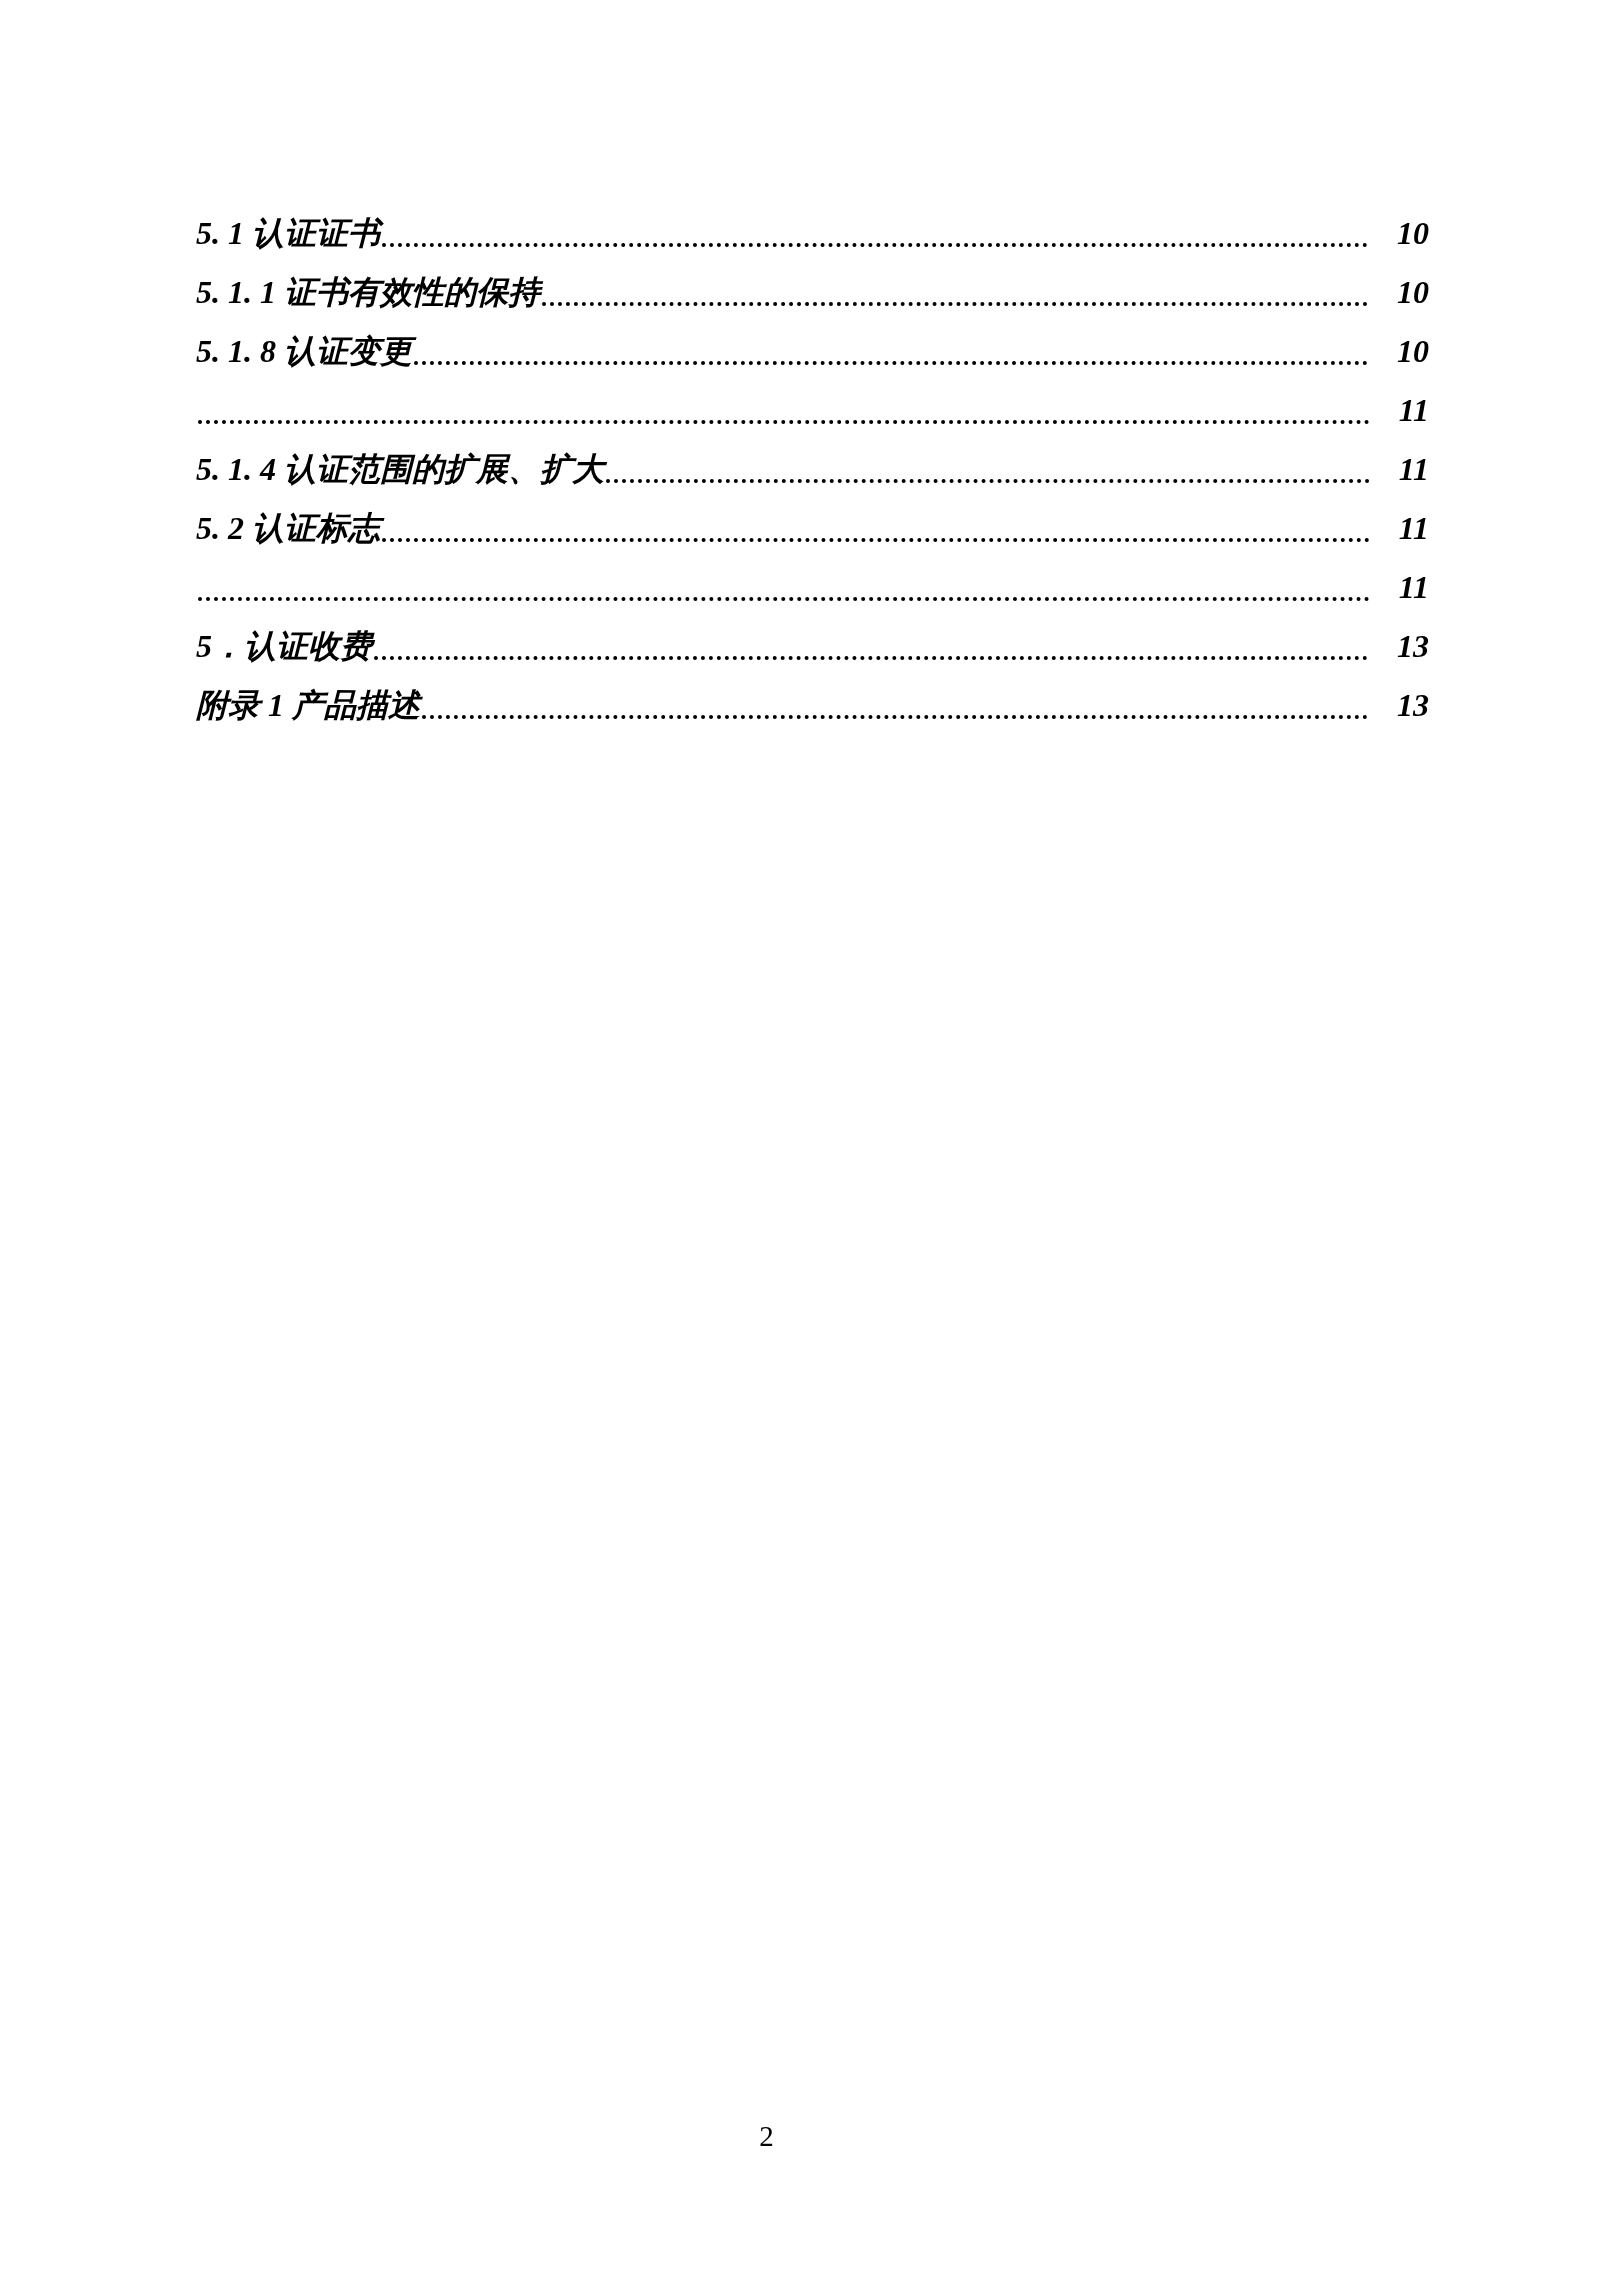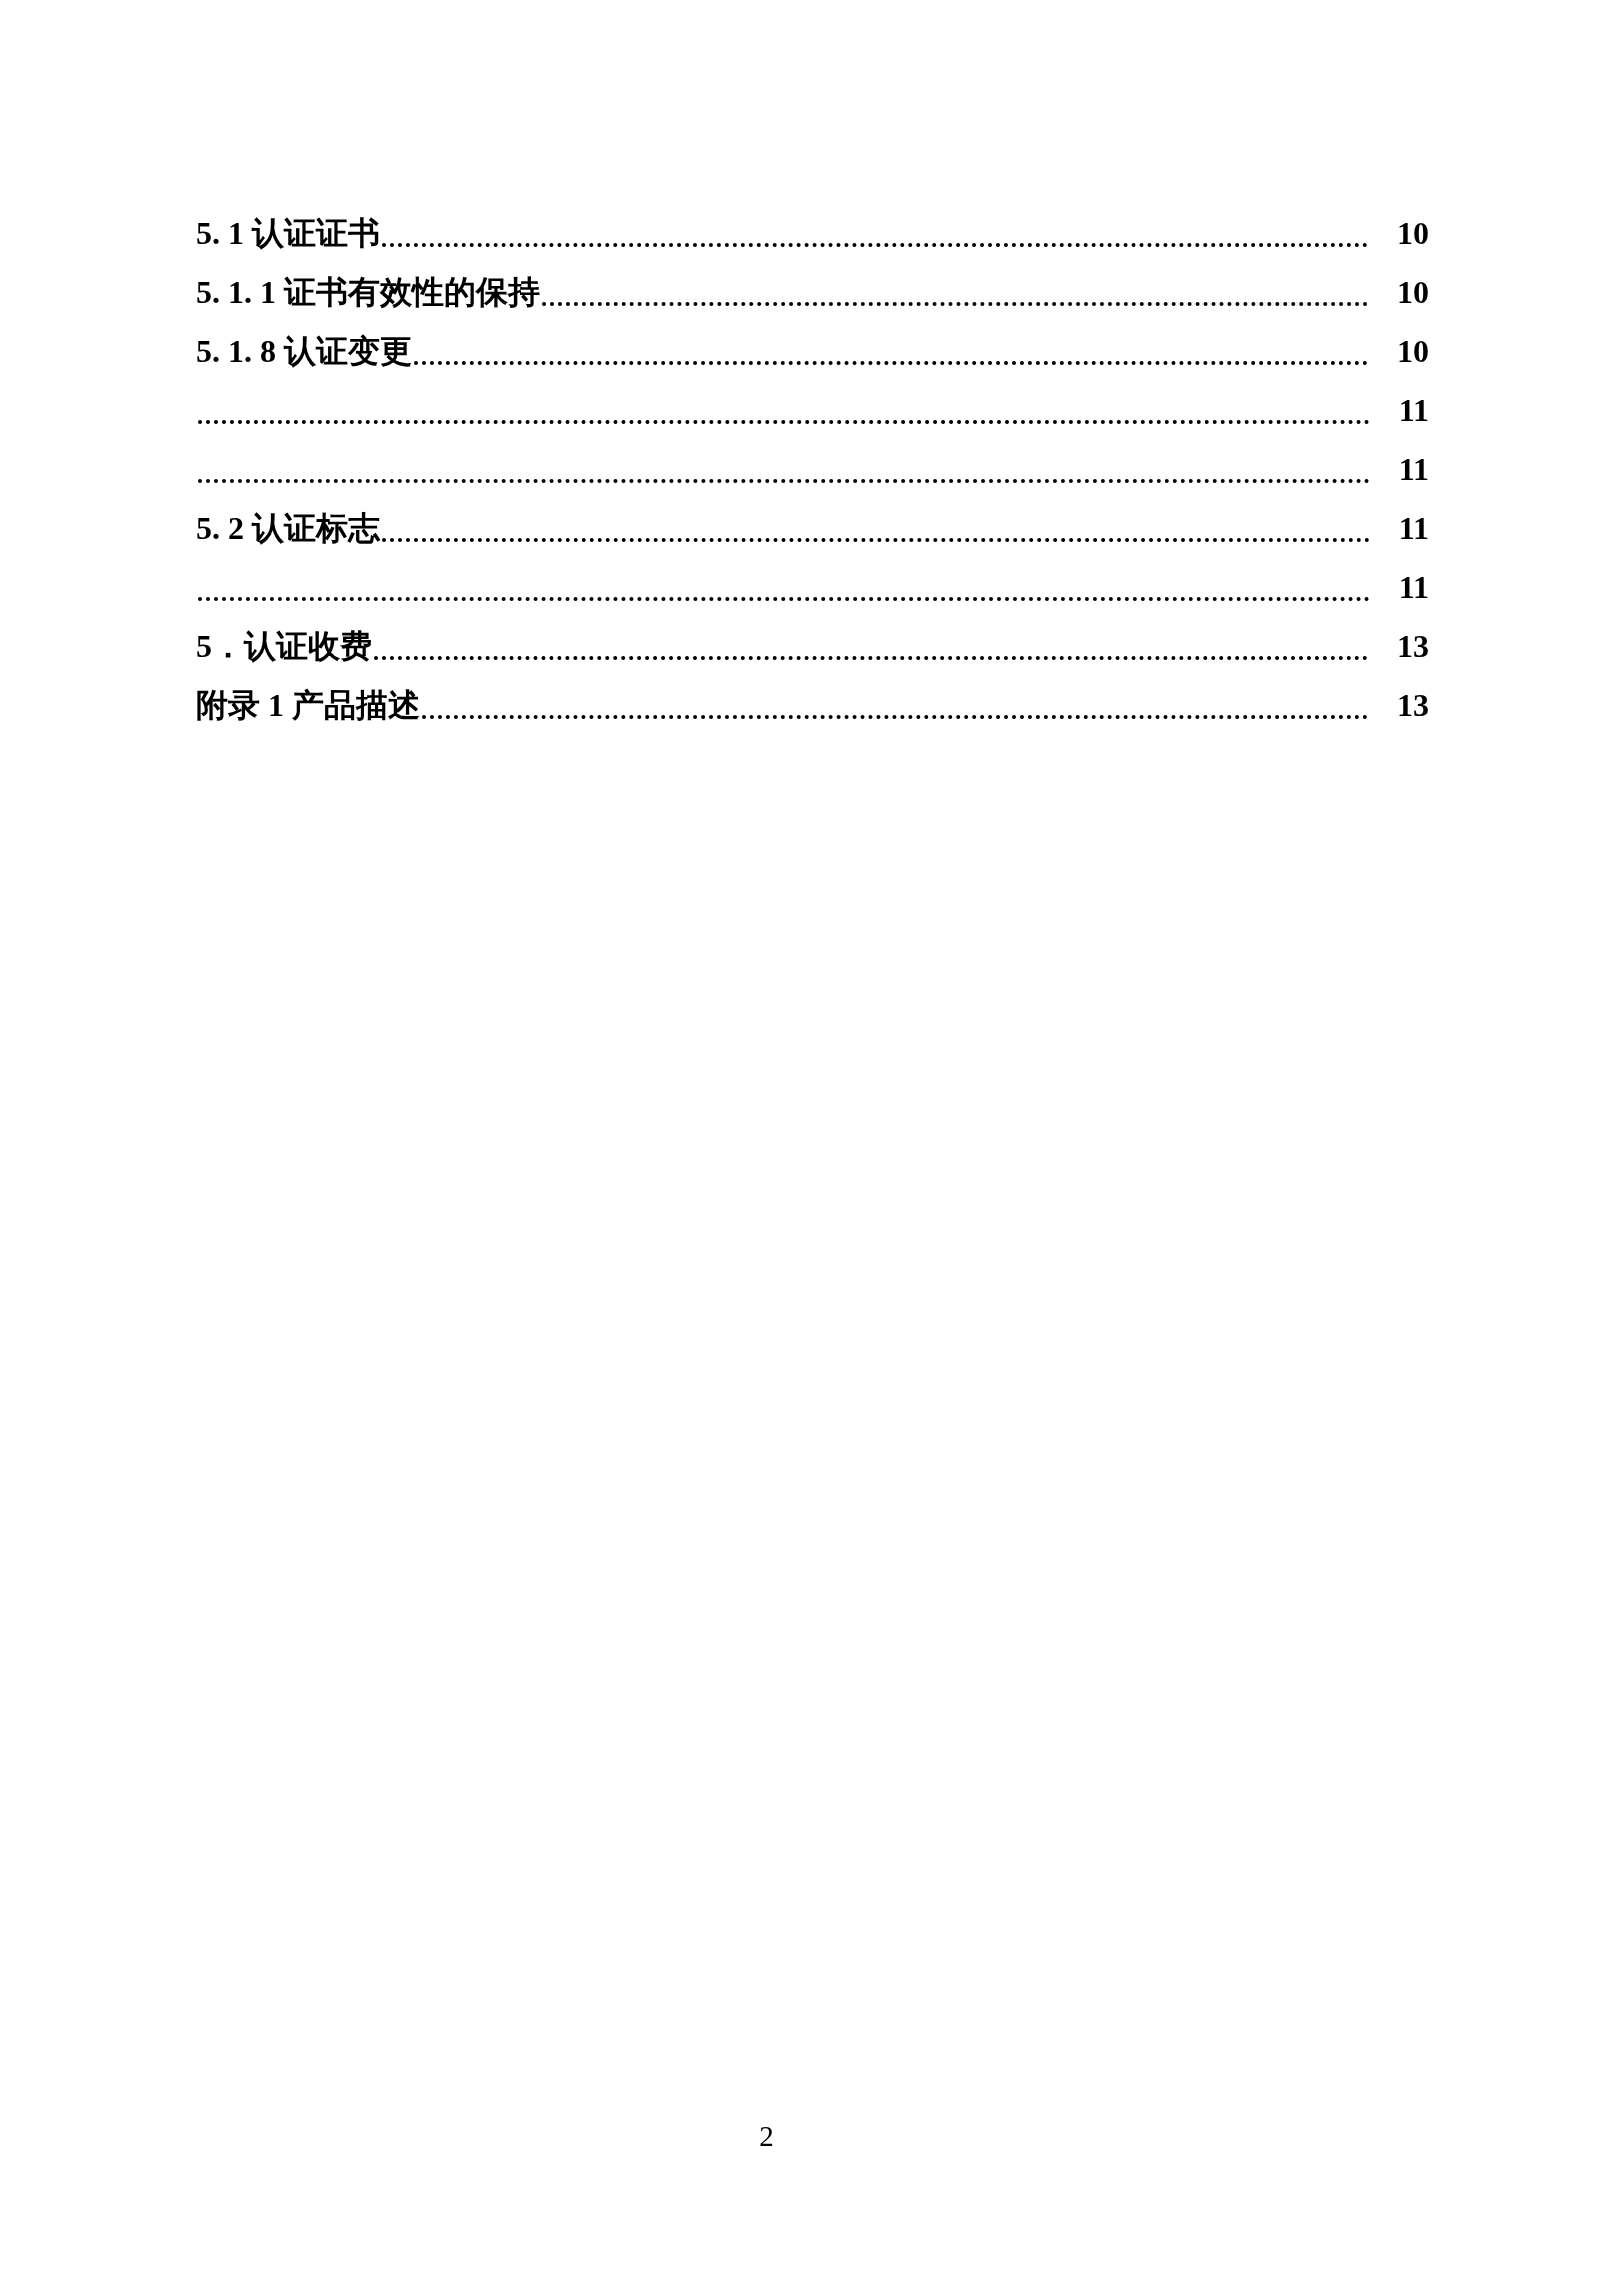--- a/index.html
+++ b/index.html
@@ -27,20 +27,21 @@
     width: 1233px;
   }
   .toc-row {
     display: flex;
     height: 59px;
     line-height: 59px;
     font-size: 32px;
     font-weight: 700;
     white-space: pre;
     align-items: stretch;
+    font-style: italic;
   }
   .toc-label {
     flex: 0 0 auto;
   }
   .toc-leader {
     flex: 1 1 auto;
     position: relative;
     margin: 0 3.9px 0 2px;
     min-width: 19.6px;
   }
@@ -90,20 +91,21 @@
       <span class="toc-leader"></span>
       <span class="toc-page">10</span>
     </div>
 
     <div class="toc-row">
       <span class="toc-leader"></span>
       <span class="toc-page">11</span>
     </div>
 
     <div class="toc-row">
+      <span class="toc-label">5. 1. 4 认证范围的扩展、扩大</span>
       <span class="toc-leader"></span>
       <span class="toc-page">11</span>
     </div>
 
     <div class="toc-row">
       <span class="toc-label">5. 2 认证标志</span>
       <span class="toc-leader"></span>
       <span class="toc-page">11</span>
     </div>
 

